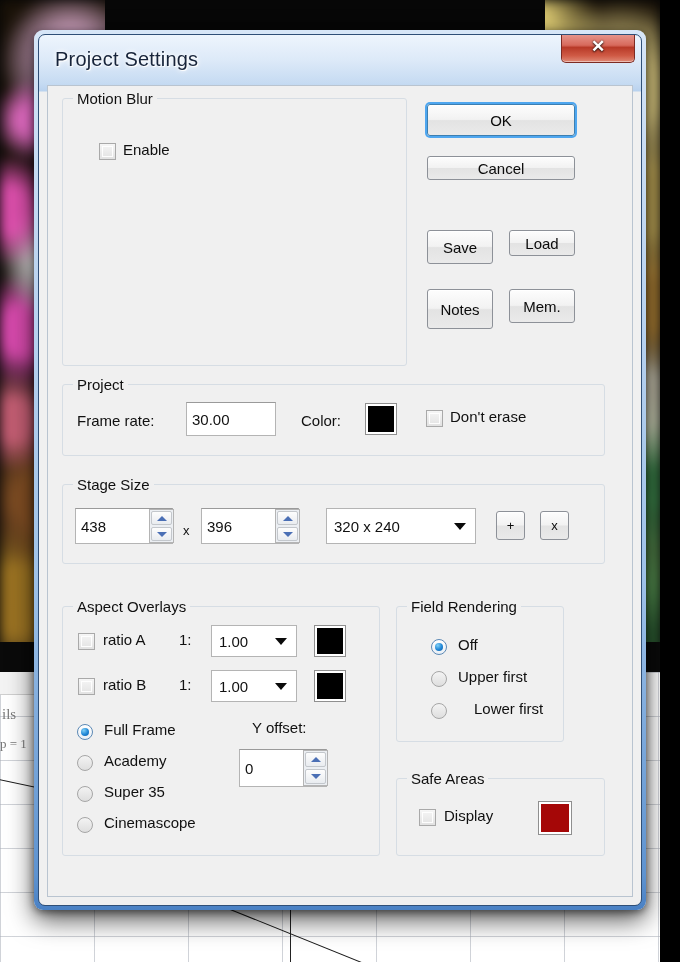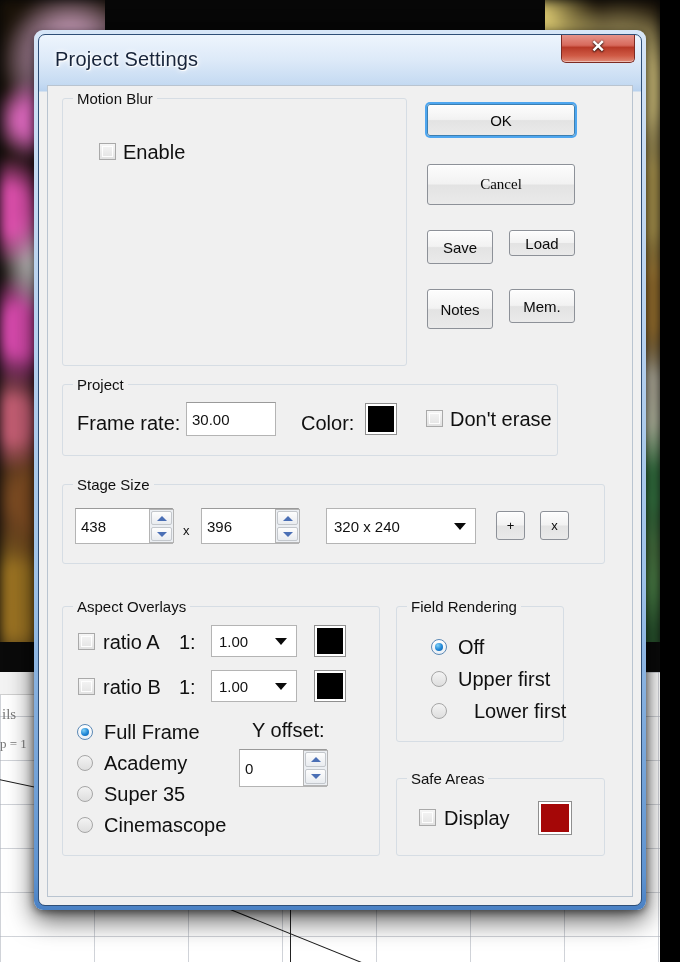--- a/index.html
+++ b/index.html
@@ -100,21 +100,21 @@
   }
 
   
   .grp{position:absolute;border:1px solid #d6dde4;border-radius:3px;box-sizing:border-box;}
   .grp > legend, .grp-title{
     position:absolute;top:-9px;left:10px;background:#f0f0f0;padding:0 4px;
     font-size:15px;color:#101010;white-space:nowrap;
   }
 
   
-  .lbl{position:absolute;font-size:20px;color:#101010;white-space:nowrap;}
+  .lbl{position:absolute;font-size:15px;color:#101010;white-space:nowrap;}
 
   
   .btn{
     position:absolute;box-sizing:border-box;
     border:1px solid #8d9198;border-radius:3px;
     background:linear-gradient(to bottom,#fdfdfd 0%,#f2f2f2 48%,#e3e3e3 52%,#eaeaea 100%);
     font-family:"Liberation Sans",sans-serif;font-size:15px;color:#0b0b0b;
     display:flex;align-items:center;justify-content:center;cursor:pointer;
     box-shadow:inset 0 1px 0 #fff;
   }
@@ -191,27 +191,27 @@
 
   <div id="client">
 
     <div class="grp" style="left:14px;top:12px;width:345px;height:268px;">
       <span class="grp-title">Motion Blur</span>
       <span class="cb" style="left:36px;top:44px;"></span>
       <span class="lbl" style="left:60px;top:42px;">Enable</span>
     </div>
 
     <div class="btn focus" style="left:379px;top:18px;width:148px;height:32px;">OK</div>
-    <div class="btn" style="left:379px;top:78px;width:148px;height:41px;font-family:Liberation Serif, serif;">Cancel</div>
+    <div class="btn" style="left:379px;top:70px;width:148px;height:24px;">Cancel</div>
     <div class="btn" style="left:379px;top:144px;width:66px;height:34px;">Save</div>
     <div class="btn" style="left:461px;top:144px;width:66px;height:26px;">Load</div>
     <div class="btn" style="left:379px;top:203px;width:66px;height:40px;">Notes</div>
     <div class="btn" style="left:461px;top:203px;width:66px;height:34px;">Mem.</div>
 
-    <div class="grp" style="left:14px;top:298px;width:496px;height:72px;">
+    <div class="grp" style="left:14px;top:298px;width:543px;height:72px;">
       <span class="grp-title">Project</span>
       <span class="lbl" style="left:14px;top:27px;">Frame rate:</span>
       <span class="inp" style="left:123px;top:17px;width:90px;height:34px;">30.00</span>
       <span class="lbl" style="left:238px;top:27px;">Color:</span>
       <span class="sw" style="left:302px;top:18px;width:32px;height:32px;">
             <i style="background:#000000"></i>
           </span>
       <span class="cb" style="left:363px;top:25px;"></span>
       <span class="lbl" style="left:387px;top:23px;">Don't erase</span>
     </div>

